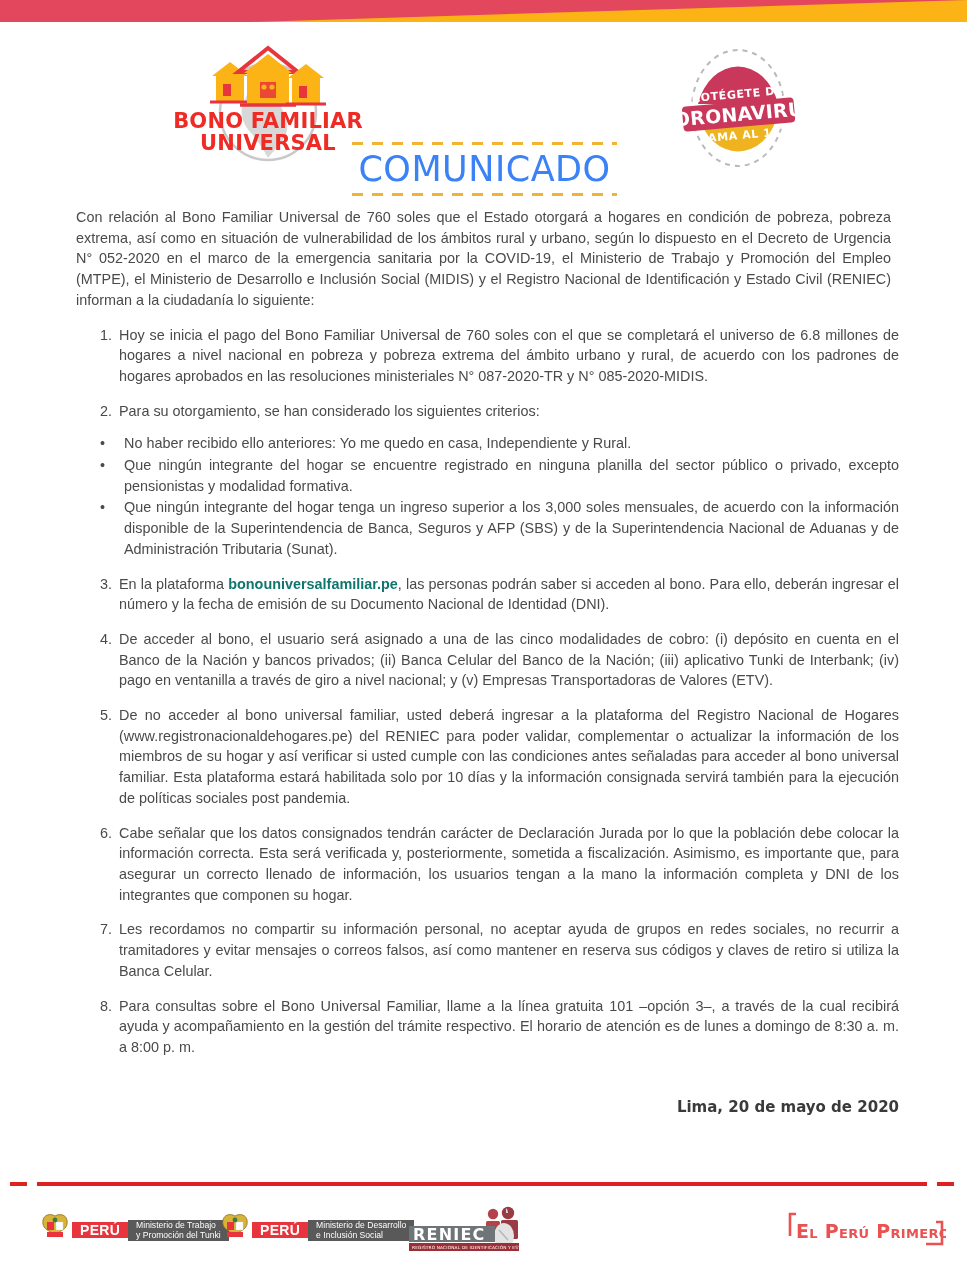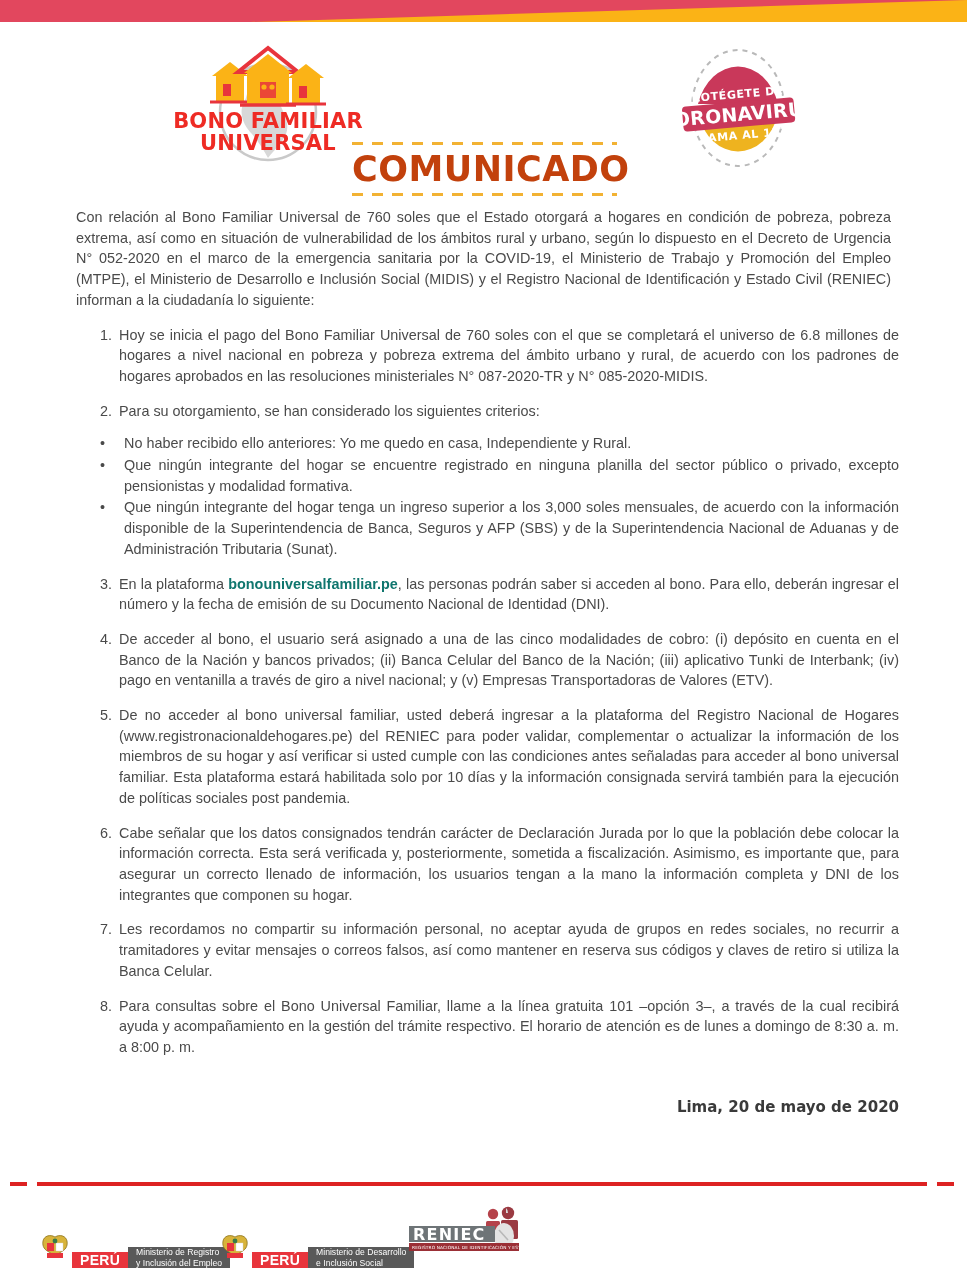--- a/index.html
+++ b/index.html
@@ -56,24 +56,24 @@
   .dash-line {
     width: 100%;
     height: 3px;
     background-image: repeating-linear-gradient(
       to right,
       #f2b233 0px, #f2b233 11px,
       transparent 11px, transparent 20px);
   }
   .comunicado-text {
     font-family: "DejaVu Sans", sans-serif;
-    font-weight: bold;
+    font-weight: normal;
     font-size: 35px;
     letter-spacing: 0.5px;
-    color: #c2410c;
+    color: #3b82f6;
     line-height: 42px;
     padding: 3px 0 3px 0;
     white-space: nowrap;
   }
 
   
   .covid-badge {
     position: absolute;
     left: 672px;
     top: 12px;
@@ -168,23 +168,22 @@
     left: 0;
     top: 1200px;
     width: 967px;
     height: 60px;
   }
 
   
   .min-logo {
     position: absolute;
     display: flex;
-    align-items: flex-end;
+    align-items: center;
     height: 36px;
-    margin-top: 20px;
   }
   .min-logo .shield {
     width: 34px;
     display: flex;
     align-items: center;
     justify-content: center;
   }
   .min-logo .peru-box {
     background: #e8343c;
     color: #ffffff;
@@ -372,22 +371,22 @@
         <svg width="28" height="34" viewBox="0 0 28 34">
           <path d="M14 3 C19 0 25 2 26 7 C27 13 24 16 20 18 L14 22 L8 18 C4 16 1 13 2 7 C3 2 9 0 14 3 Z" fill="#d8b33a" stroke="#8a7220" stroke-width="0.8"></path>
           <path d="M6 9 h7 v8 h-7 z" fill="#e8343c"></path>
           <path d="M15 9 h7 v8 h-7 z" fill="#ffffff" stroke="#cfcfcf" stroke-width="0.4"></path>
           <path d="M6 19 h16 v5 h-16 z" fill="#e8343c"></path>
           <circle cx="14" cy="7" r="2.4" fill="#3a7a46"></circle>
         </svg>
       </div>
       <div class="peru-box">PERÚ</div>
       <div class="min-name">
-        <span>Ministerio de Registro</span>
-        <span>y Inclusión del Empleo</span>
+        <span>Ministerio de Trabajo</span>
+        <span>y Promoción del Tunki</span>
       </div>
     </div>
 
     <div class="min-logo" id="min-midis">
       <div class="shield">
         <svg width="28" height="34" viewBox="0 0 28 34">
           <path d="M14 3 C19 0 25 2 26 7 C27 13 24 16 20 18 L14 22 L8 18 C4 16 1 13 2 7 C3 2 9 0 14 3 Z" fill="#d8b33a" stroke="#8a7220" stroke-width="0.8"></path>
           <path d="M6 9 h7 v8 h-7 z" fill="#e8343c"></path>
           <path d="M15 9 h7 v8 h-7 z" fill="#ffffff" stroke="#cfcfcf" stroke-width="0.4"></path>
           <path d="M6 19 h16 v5 h-16 z" fill="#e8343c"></path>
@@ -414,14 +413,21 @@
           <path d="M94 24 l9 10" stroke="#b8b8b8" stroke-width="1.6" fill="none"></path>
         </g>
 
         <rect x="4" y="20" width="86" height="16" fill="#6e7477"></rect>
         <text x="8" y="34" font-family="DejaVu Sans, sans-serif" font-weight="bold" font-size="16" fill="#ffffff" letter-spacing="1.2">RENIEC</text>
         <rect x="4" y="37" width="110" height="8" fill="#9b2f36"></rect>
         <text x="7" y="43.4" font-family="DejaVu Sans, sans-serif" font-size="4.3" fill="#ffffff" letter-spacing="0.15">REGISTRO NACIONAL DE IDENTIFICACIÓN Y ESTADO CIVIL</text>
       </svg>
     </div>
 
+    <div class="peru-primero">
+      <svg width="160" height="38" viewBox="0 0 160 38">
+        <path d="M10 4 L4 4 L4 26" stroke="#ea5252" stroke-width="2.6" fill="none"></path>
+        <path d="M150 12 L156 12 L156 34 L140 34" stroke="#ea5252" stroke-width="2.6" fill="none"></path>
+        <text x="10" y="28" font-family="DejaVu Sans, sans-serif" font-weight="bold" font-size="19" fill="#ea5252" letter-spacing="0.3">E<tspan font-size="13">L</tspan> P<tspan font-size="13">ERÚ</tspan> P<tspan font-size="13">RIMERO</tspan></text>
+      </svg>
+    </div>
   </div>
 </div>
 
 </body></html>

